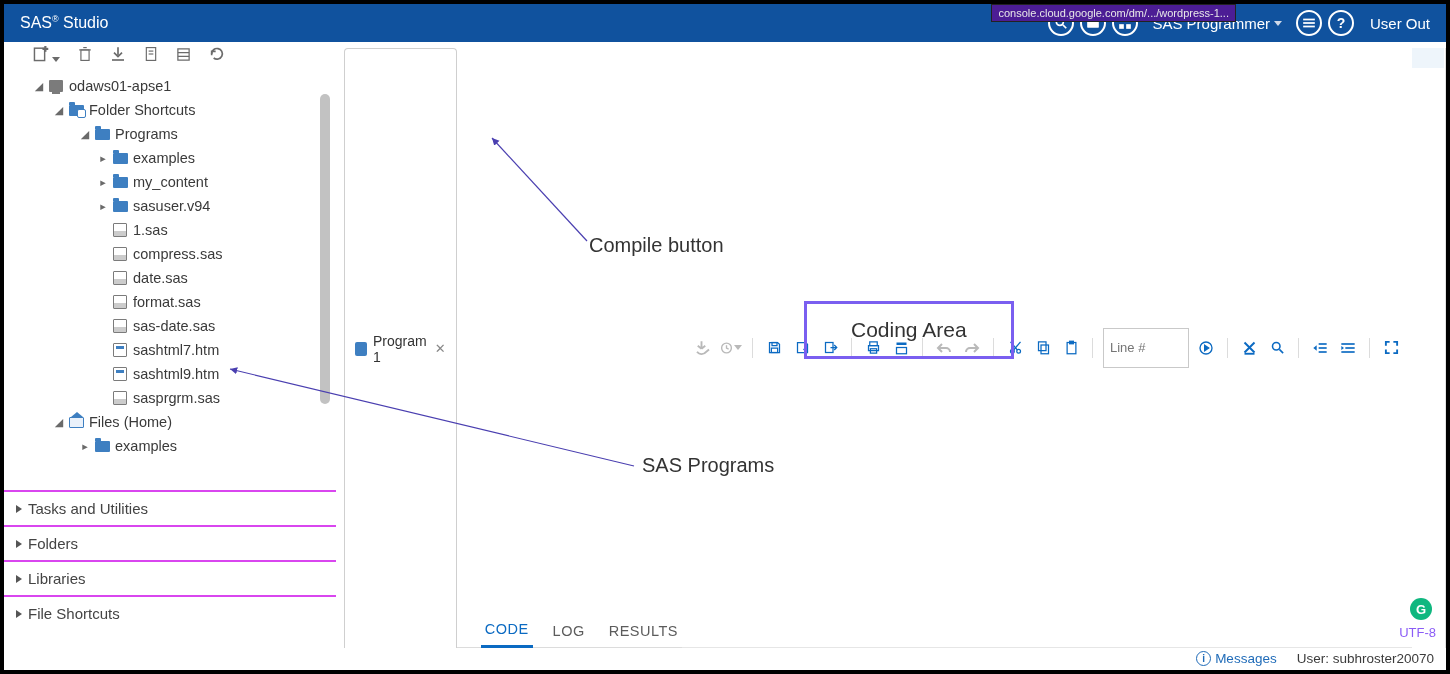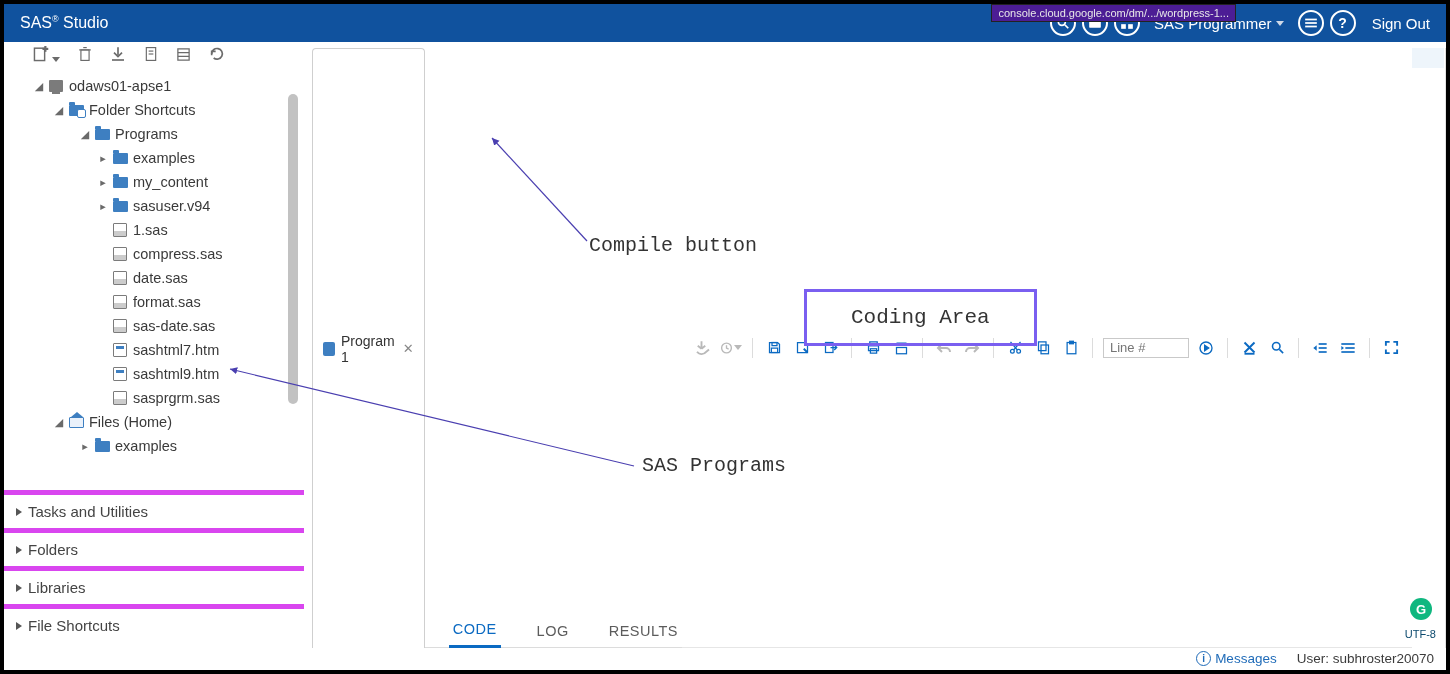--- a/index.html
+++ b/index.html
@@ -18,21 +18,21 @@
   .signout { font-size: 15px; margin-left: 10px; }
 
   
   .body-area { display: flex; height: 606px; }
 
   
   .left { width: 440px; border-right: none; position: relative; }
   .section-hdr { color: #1f6bb8; font-size: 15px; padding: 8px 12px; display:flex; align-items:center; gap:6px; cursor:pointer;}
   .section-hdr .tri { width:0;height:0;border-left:4px solid transparent;border-right:4px solid transparent;border-top:6px solid #1f6bb8;}
   .section-hdr.collapsed .tri { border-top:4px solid transparent;border-bottom:4px solid transparent;border-left:6px solid #555;border-right:none;}
-  .section-hdr.collapsed { color:#444; border-top:5px solid #d946ef;}
+  .section-hdr.collapsed { color:#444; border-top:2px solid #d946ef;}
   .toolbar-left { display:flex; gap:18px; padding: 4px 28px 6px; align-items:center; color:#6b6b6b; font-size:16px;}
   .toolbar-left span { cursor:pointer; }
   .tree { font-size: 14.5px; color:#3a3a3a; padding: 2px 0; height: 418px; overflow:hidden; position:relative;}
   .tree-row { display:flex; align-items:center; height:24px; padding-left: 0; cursor:pointer; white-space:nowrap;}
   .exp { width:10px; text-align:center; color:#6a6a6a; font-size:11px; margin-right:4px;}
   .ico { width:16px; height:14px; margin-right:5px; display:inline-flex; align-items:center; justify-content:center;}
   .ico-server { background:#7b7b7b; width:14px; height:12px; border-radius:1px; position:relative;}
   .ico-server::after{content:"";position:absolute;bottom:-2px;left:3px;width:8px;height:2px;background:#7b7b7b;}
   .ico-folder { width:15px;height:11px;background:#3e7fc1;border-radius:1px; position:relative;}
   .ico-folder::before{content:"";position:absolute;top:-3px;left:0;width:6px;height:3px;background:#3e7fc1;border-radius:1px 1px 0 0;}
@@ -44,44 +44,44 @@
   .ico-home::before{content:"";position:absolute;top:-6px;left:1px;width:0;height:0;border-left:6px solid transparent;border-right:6px solid transparent;border-bottom:5px solid #3e7fc1;}
   .lv1{padding-left:30px;} .lv2{padding-left:50px;} .lv3{padding-left:76px;} .lv4{padding-left:94px;}
   .left-scrollbar { position:absolute; right:6px; top:52px; width:10px; height:310px; background:#c2c2c2; border-radius:5px;}
 
   
   .right { flex:1; display:flex; flex-direction:row; padding-top:6px; border-left: none;}
   .file-tabs { display:flex; padding-left:8px;}
   .file-tab { display:flex; align-items:center; gap:6px; padding:5px 10px; border:1px solid #cfcfcf; border-bottom:none; border-radius:4px 4px 0 0; background:#fff; font-size:14px; color:#333;}
   .file-tab .fico { width:14px;height:14px; background:#3e7fc1; border-radius:2px;}
   .file-tab .close { color:#888; font-size:13px; cursor:pointer;}
-  .view-tabs { display:flex; gap:32px; padding: 6px 0 0 24px; font-size:14.5px; color:#5c5c5c; border-bottom:1px solid #dcdcdc; align-items:flex-end;}
+  .view-tabs { display:flex; gap:16px; padding: 6px 0 0 24px; font-size:14.5px; color:#5c5c5c; border-bottom:1px solid #dcdcdc; align-items:flex-end;}
   .view-tab { padding:4px 4px 8px; cursor:pointer; letter-spacing:0.5px;}
   .view-tab.active { color:#0b6ac2; border-bottom:3px solid #0b6ac2; margin-bottom:-1px; font-weight:500;}
   .code-toolbar { display:flex; align-items:center; gap:6px; padding:6px 10px; border-bottom:1px solid #e6e6e6; color:#0b6ac2; font-size:15px; flex-wrap:nowrap;}
   .tb-btn { width:22px; height:22px; display:flex; align-items:center; justify-content:center; cursor:pointer; color:#0b6ac2;}
   .tb-btn.dis { color:#b9b9b9; cursor:default;}
   .tb-sep { width:1px; height:20px; background:#dcdcdc; margin:0 4px;}
-  .line-input { width:86px; height:20px; border:1px solid #c9c9c9; font-size:13px; padding:0 6px; color:#888;}
+  .line-input { width:86px; height:40px; border:1px solid #c9c9c9; font-size:13px; padding:0 6px; color:#888;}
   .editor { flex:1; display:flex; position:relative; background:#fff;}
   .gutter { width:34px; background:#fff; text-align:right; padding:4px 6px 0 0; color:#9aa6b2; font-size:13px; font-family:Consolas,monospace; border-right:1px solid #e2e2e2;}
   .code-line-bg { position:absolute; left:0; right:2px; top:0; height:20px; background:#eef5fb;}
   .code-area { flex:1; position:relative;}
 
   
-  .ann { position:absolute; font-family: Liberation Mono, monospace; }
-  .ann-box { border:3px solid #7a5ff0; padding:14px 44px; font-size:21px; color:#333; background:transparent;}
+  .ann { position:absolute; font-family: Liberation Sans, sans-serif; }
+  .ann-box { border:3px solid #7a5ff0; padding:14px 44px; font-size:21px; color:#333; background:transparent;margin-top:12px;}
   .ann-label { font-size:20px; color:#333; }
   svg.ann-line { position:absolute; overflow:visible; pointer-events:none;}
 
   
   .footer { position:absolute; bottom:4px; right:12px; display:flex; align-items:center; gap:20px; font-size:13.5px; color:#3b3b3b;}
   .footer .msg { color:#1f6bb8; display:flex; align-items:center; gap:4px; cursor:pointer;}
   .info-circ { width:15px;height:15px;border:1.5px solid #1f6bb8;border-radius:50%;display:inline-flex;align-items:center;justify-content:center;font-size:10px;font-weight:bold;color:#1f6bb8;}
-  .encoding { position:absolute; bottom:30px; right:10px; font-size:11px; color:#0c4a6e;}
+  .encoding { position:absolute; bottom:30px; right:10px; font-size:13px; color:#8b5cf6;}
   .grammarly { position:absolute; bottom:50px; right:14px; width:22px; height:22px; background:#0fb77f; border-radius:50%; color:#fff; display:flex;align-items:center;justify-content:center;font-size:13px;font-weight:bold;}
 </style>
 </head>
 <body>
 
 <div class="header">
   <span class="title">
     <span>SAS</span><sup>®</sup><span> Studio</span>
   </span>
   <span class="spacer"></span>
@@ -111,21 +111,21 @@
         <span class="caret-down"></span>
       </span>
     <span class="hdr-circ">
         <svg width="14" height="12" viewBox="0 0 24 18" fill="none" stroke="#fff" stroke-width="3">
           <line x1="2" y1="3" x2="22" y2="3"></line>
           <line x1="2" y1="9" x2="22" y2="9"></line>
           <line x1="2" y1="15" x2="22" y2="15"></line>
         </svg>
       </span>
     <span class="hdr-circ">?</span>
-    <span class="signout">Sign Out</span>
+    <span class="signout">User Out</span>
   </div>
 </div>
 <div class="url-tip">console.cloud.google.com/dm/.../wordpress-1...</div>
 
 <div class="body-area">
 
   <div class="left">
 
     <div class="toolbar-left">
       <span>

